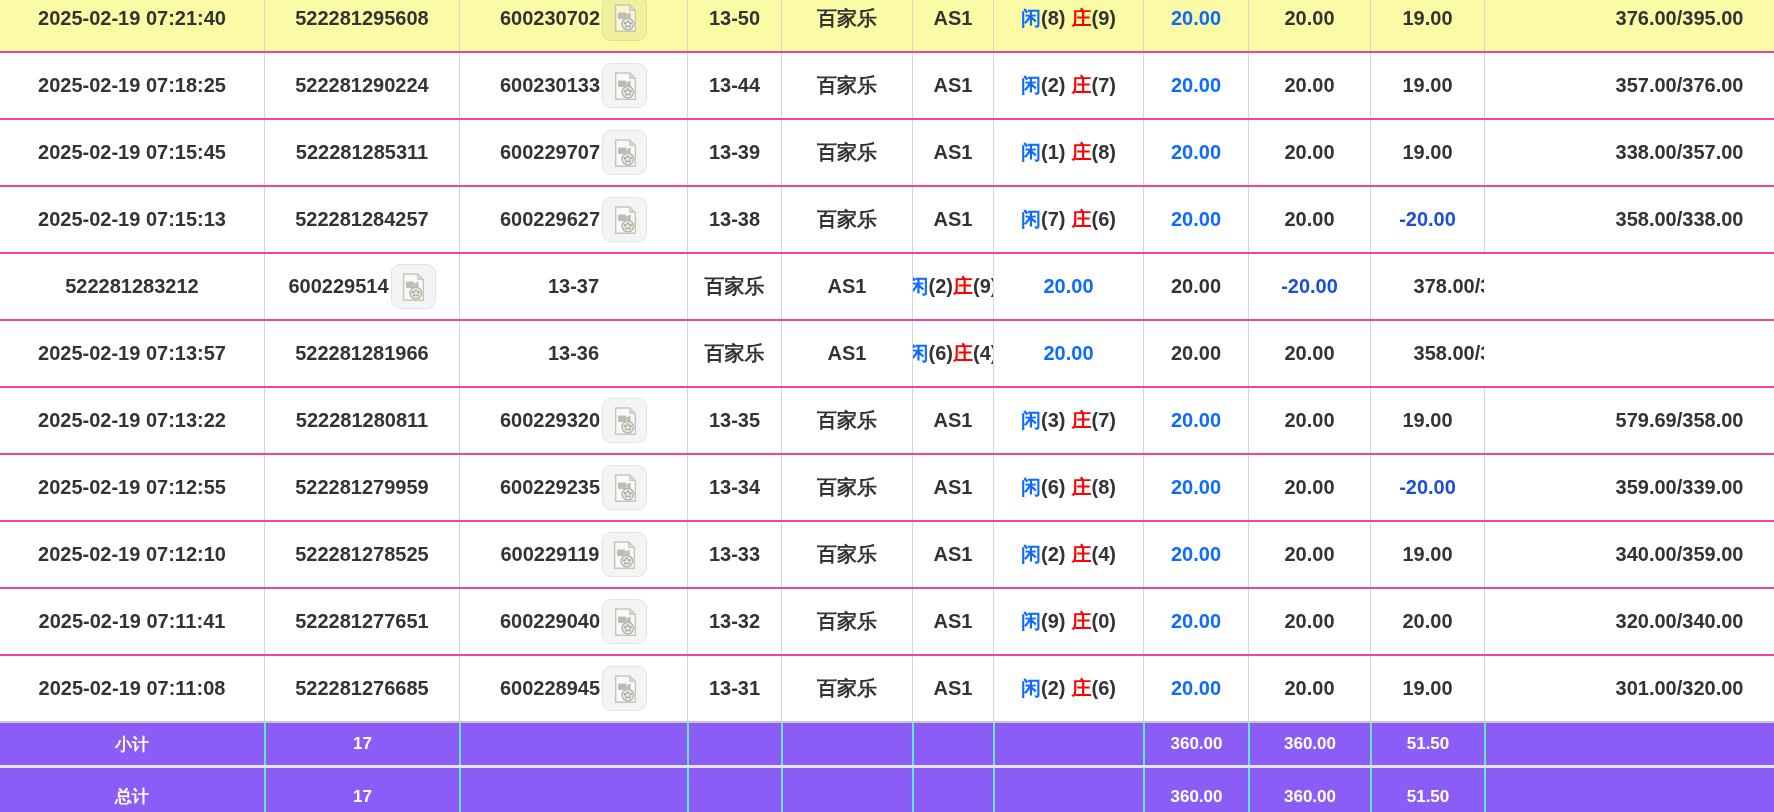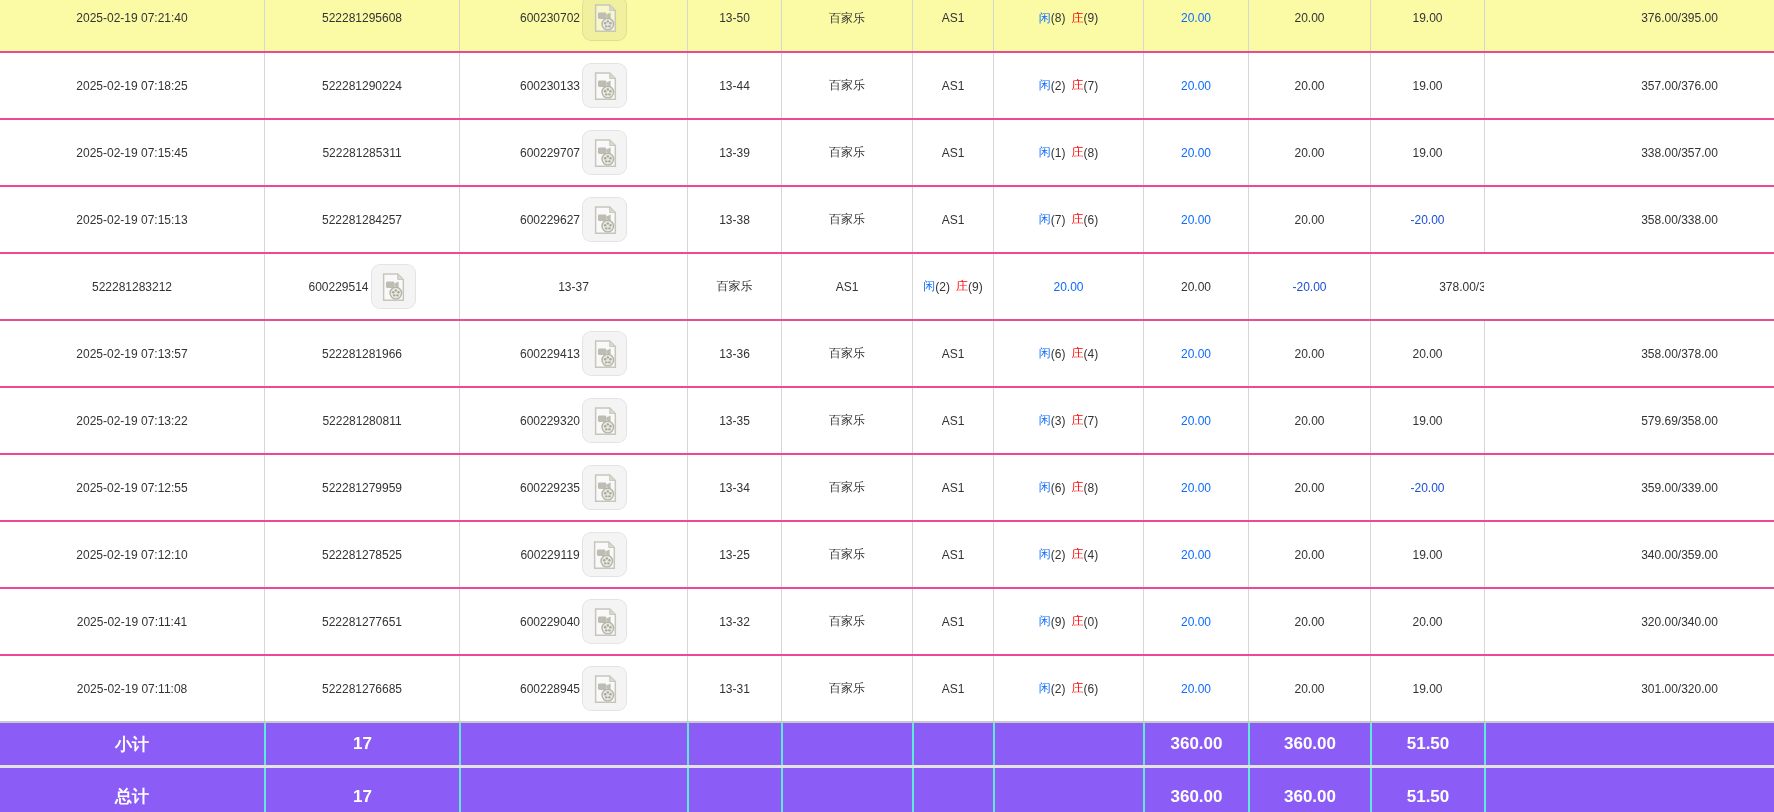--- a/index.html
+++ b/index.html
@@ -26,21 +26,22 @@
     justify-content: center;
     box-sizing: border-box;
     overflow: hidden;
     white-space: nowrap;
   }
   
   .row {
     height: 67px;
     background: #ffffff;
     color: #333333;
-    font-size: 12px;
+    font-size: 20px;
+    font-weight: bold;
   }
   #rows-container .row:not(:first-child) {
     border-top: 2px solid #ec4899;
   }
   .row .cell + .cell {
     border-left: 1px solid #d6d6d6;
   }
   #rows-container .row:first-child {
     height: 51px;
   }
@@ -267,37 +268,20 @@
           <span class="paren">(9)</span>
       </div>
       <div class="cell blue-text">20.00</div>
       <div class="cell">20.00</div>
       <div class="cell win-loss negative">-20.00</div>
       <div class="cell col-balance">378.00/358.00</div>
     </div>
       <div class="grid-row row">
       <div class="cell">2025-02-19 07:13:57</div>
       <div class="cell">522281281966</div>
-      <div class="cell col-round">
-        <span>600229413</span>
-        <button class="video-btn">
-          <svg width="30" height="30" viewBox="0 0 32 32">
-            <path d="M6 2 h15 l6 6 v22 h-21 z" fill="#ffffff" fill-opacity="0.45" stroke="#c6c6bc" stroke-width="1.6"></path>
-            <path d="M21 2 l6 6 h-6 z" fill="#d9d9cf" stroke="#c6c6bc" stroke-width="1"></path>
-            <rect x="8.5" y="10" width="9" height="7" rx="1.5" fill="#bdbdb4"></rect>
-            <path d="M17.5 12.2 l4.5 -2.2 v7 l-4.5 -2.2 z" fill="#bdbdb4"></path>
-            <circle cx="19" cy="22.5" r="6.2" fill="#e9e9df" stroke="#b4b4ab" stroke-width="1.5"></circle>
-            <circle cx="19" cy="19.6" r="1.3" fill="#a8a89f"></circle>
-            <circle cx="16.2" cy="21.6" r="1.3" fill="#a8a89f"></circle>
-            <circle cx="17.3" cy="24.9" r="1.3" fill="#a8a89f"></circle>
-            <circle cx="20.7" cy="24.9" r="1.3" fill="#a8a89f"></circle>
-            <circle cx="21.8" cy="21.6" r="1.3" fill="#a8a89f"></circle>
-          </svg>
-        </button>
-      </div>
       <div class="cell">13-36</div>
       <div class="cell">百家乐</div>
       <div class="cell">AS1</div>
       <div class="cell col-result">
         <span class="blue-text">闲</span>
           <span class="paren">(6)</span>
           <span class="sep"></span>
           <span class="red-text">庄</span>
           <span class="paren">(4)</span>
       </div>
@@ -389,21 +373,21 @@
             <path d="M17.5 12.2 l4.5 -2.2 v7 l-4.5 -2.2 z" fill="#bdbdb4"></path>
             <circle cx="19" cy="22.5" r="6.2" fill="#e9e9df" stroke="#b4b4ab" stroke-width="1.5"></circle>
             <circle cx="19" cy="19.6" r="1.3" fill="#a8a89f"></circle>
             <circle cx="16.2" cy="21.6" r="1.3" fill="#a8a89f"></circle>
             <circle cx="17.3" cy="24.9" r="1.3" fill="#a8a89f"></circle>
             <circle cx="20.7" cy="24.9" r="1.3" fill="#a8a89f"></circle>
             <circle cx="21.8" cy="21.6" r="1.3" fill="#a8a89f"></circle>
           </svg>
         </button>
       </div>
-      <div class="cell">13-25</div>
+      <div class="cell">13-33</div>
       <div class="cell">百家乐</div>
       <div class="cell">AS1</div>
       <div class="cell col-result">
         <span class="blue-text">闲</span>
           <span class="paren">(2)</span>
           <span class="sep"></span>
           <span class="red-text">庄</span>
           <span class="paren">(4)</span>
       </div>
       <div class="cell blue-text">20.00</div>

